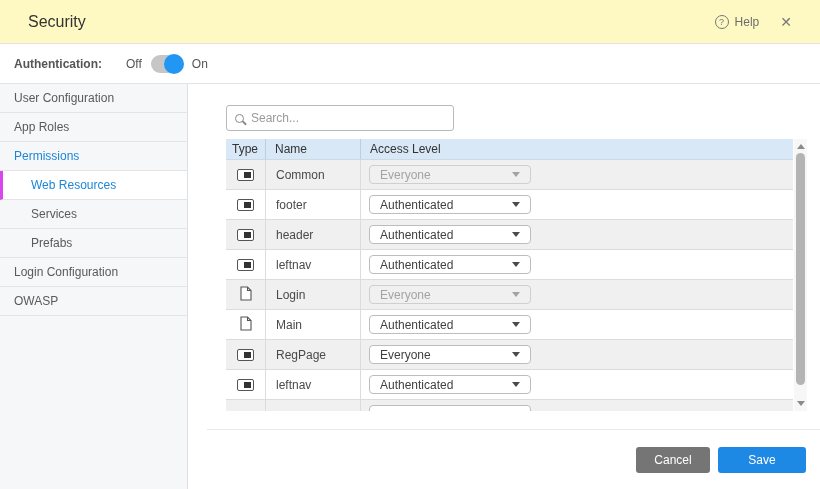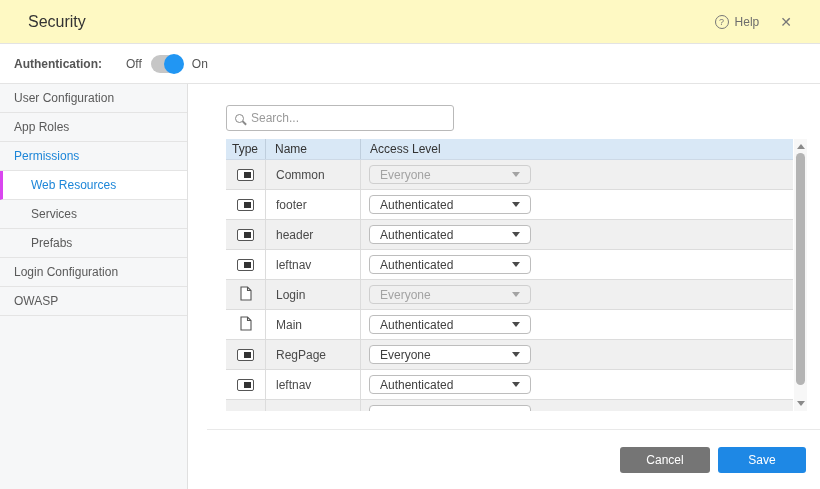--- a/index.html
+++ b/index.html
@@ -83,21 +83,21 @@
                          border-left:4px solid transparent; border-right:4px solid transparent;
                          border-top:5px solid #8a8a8a; }
   .vscroll .thumb { position:absolute; top:14px; left:2px; width:9px; height:232px; background:#b4b4b4;
                     border-radius:5px; }
 
   
   .footer-divider { position:absolute; left:0; top:345px; width:613px; border-top:1px solid #e9e9e9; }
   .footer-buttons { position:absolute; top:363px; right:14px; display:flex; gap:8px; }
   .btn { height:26px; border:none; border-radius:3px; color:#fff; font-size:12px;
          font-family:"Liberation Sans", sans-serif; cursor:pointer; }
-  .btn.cancel { width:90px; background:#757575; }
+  .btn.cancel { width:74px; background:#757575; }
   .btn.save { width:88px; background:#1e88e5; }
 </style>
 </head>
 <body>
 
 <div class="titlebar">
   <span class="title">Security</span>
   <span class="right">
     <span class="help-wrap">
       <span class="help-icon">?</span>

